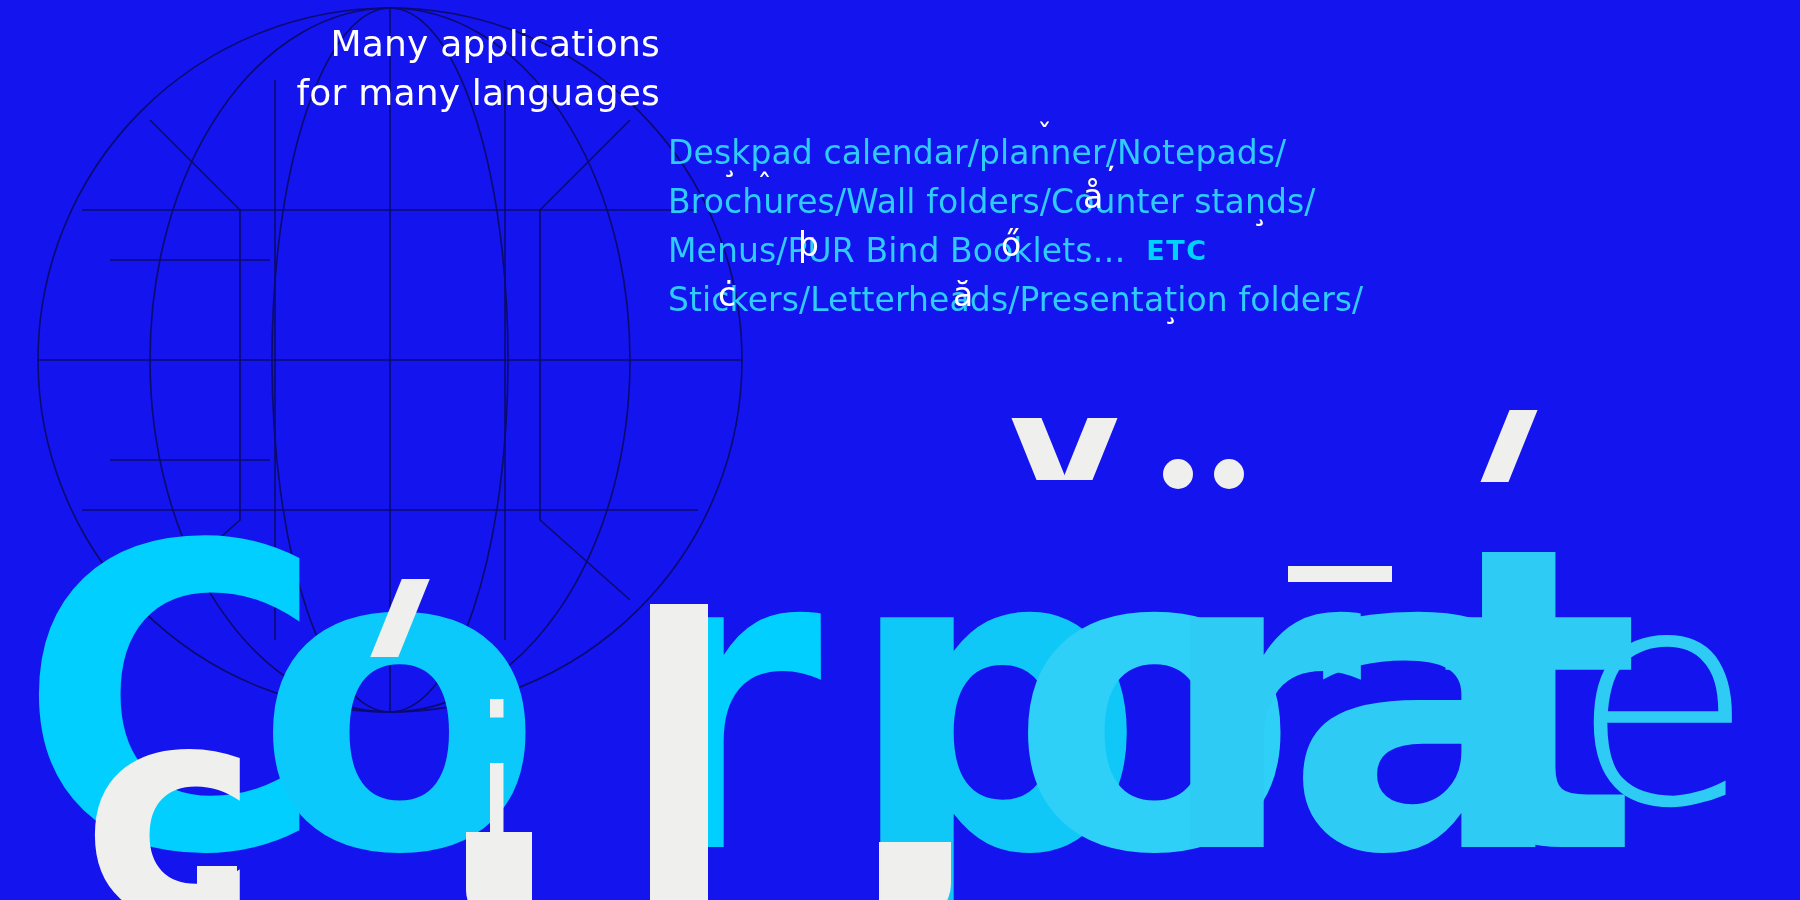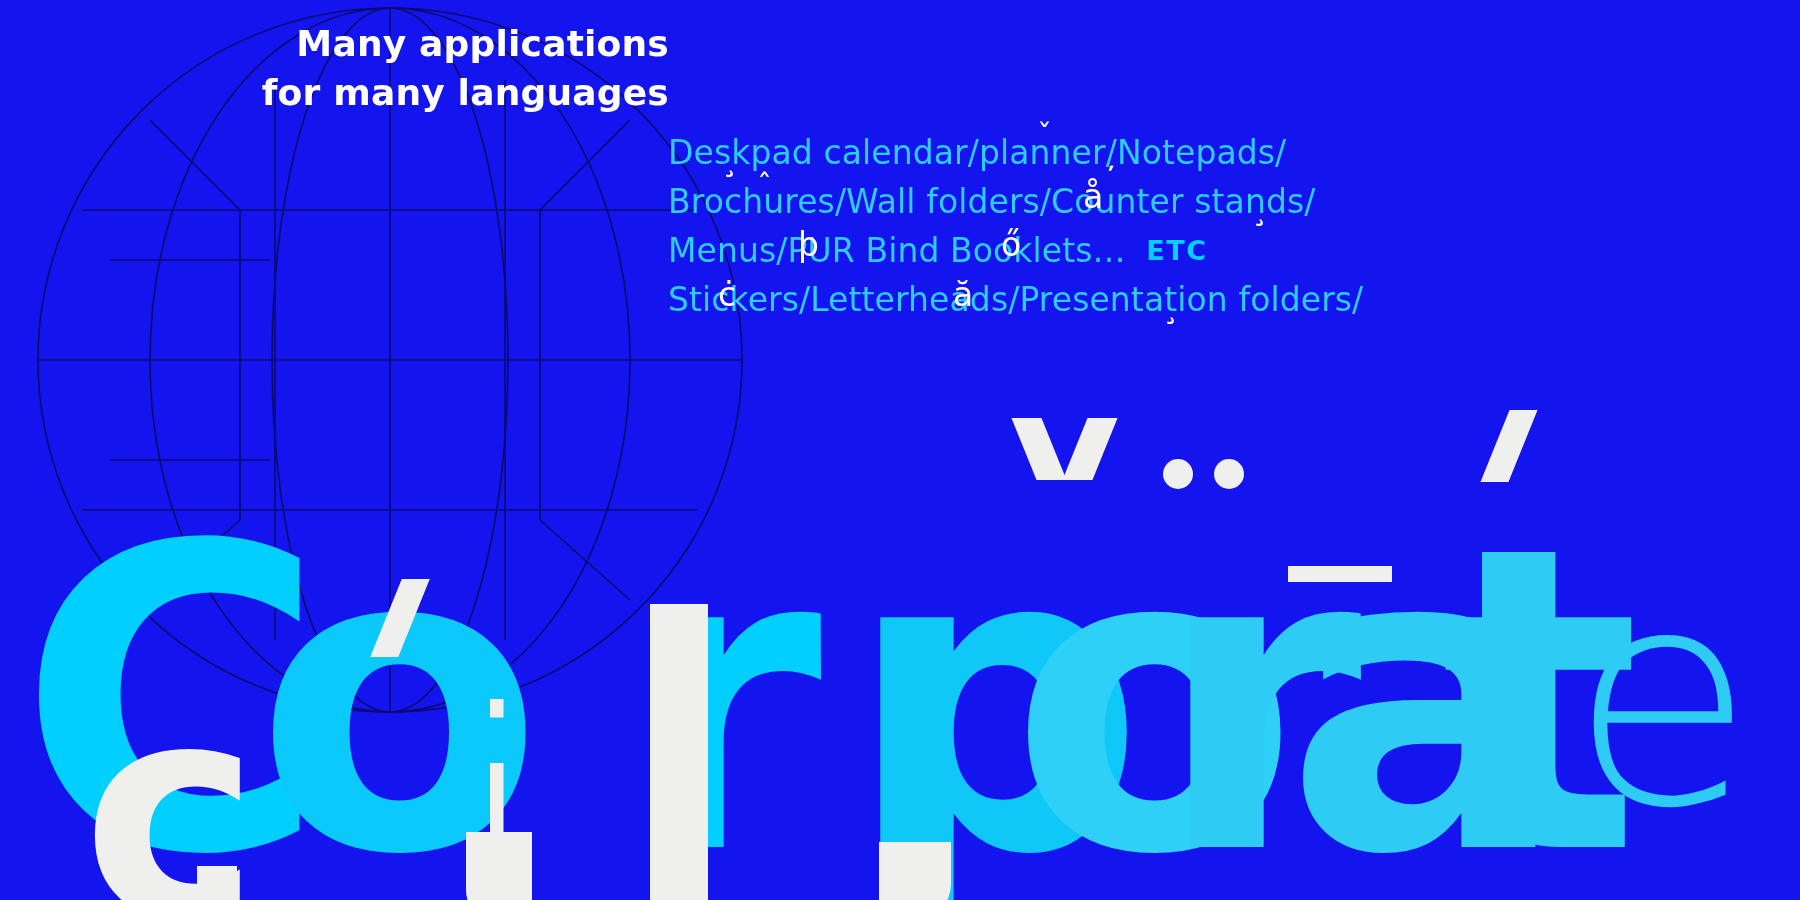--- a/index.html
+++ b/index.html
@@ -12,22 +12,22 @@
   #stage{position:absolute;inset:0;width:1800px;height:900px;overflow:hidden;}
 
   
   .globe{position:absolute;left:-10px;top:-40px;width:800px;height:800px;pointer-events:none;}
   .globe svg{display:block;}
 
   
   .headline{
     position:absolute;left:0;top:20px;width:660px;
     text-align:right;color:#ffffff;
-    font-size:36px;line-height:1.35;font-weight:700;
-    letter-spacing:.2px;white-space:pre-line;padding-left:9px;
+    font-size:36px;line-height:1.35;font-weight:400;
+    letter-spacing:.2px;white-space:pre-line;
   }
 
   
   .applist{
     position:absolute;left:644px;top:128px;width:1120px;
     color:#2ecbfb;font-size:33px;line-height:49px;font-weight:400;
     letter-spacing:.1px;
     margin-left:24px;
   }
   .applist .ln{position:relative;white-space:nowrap;}

